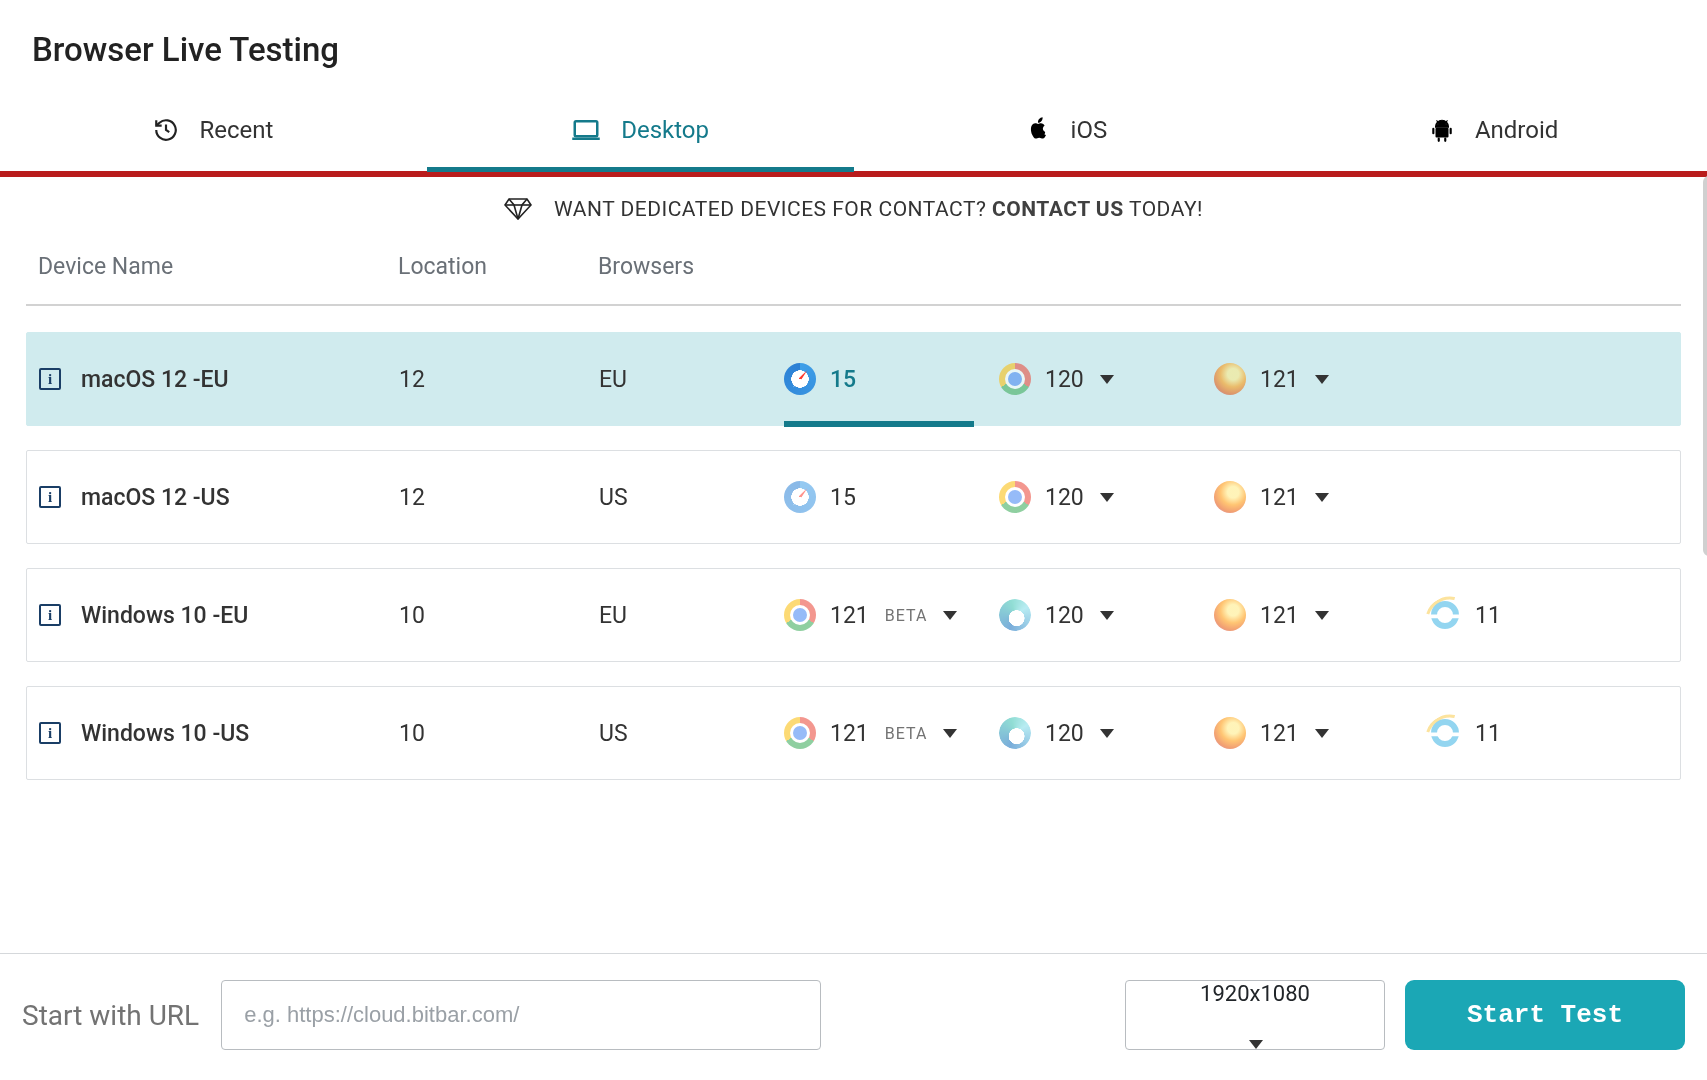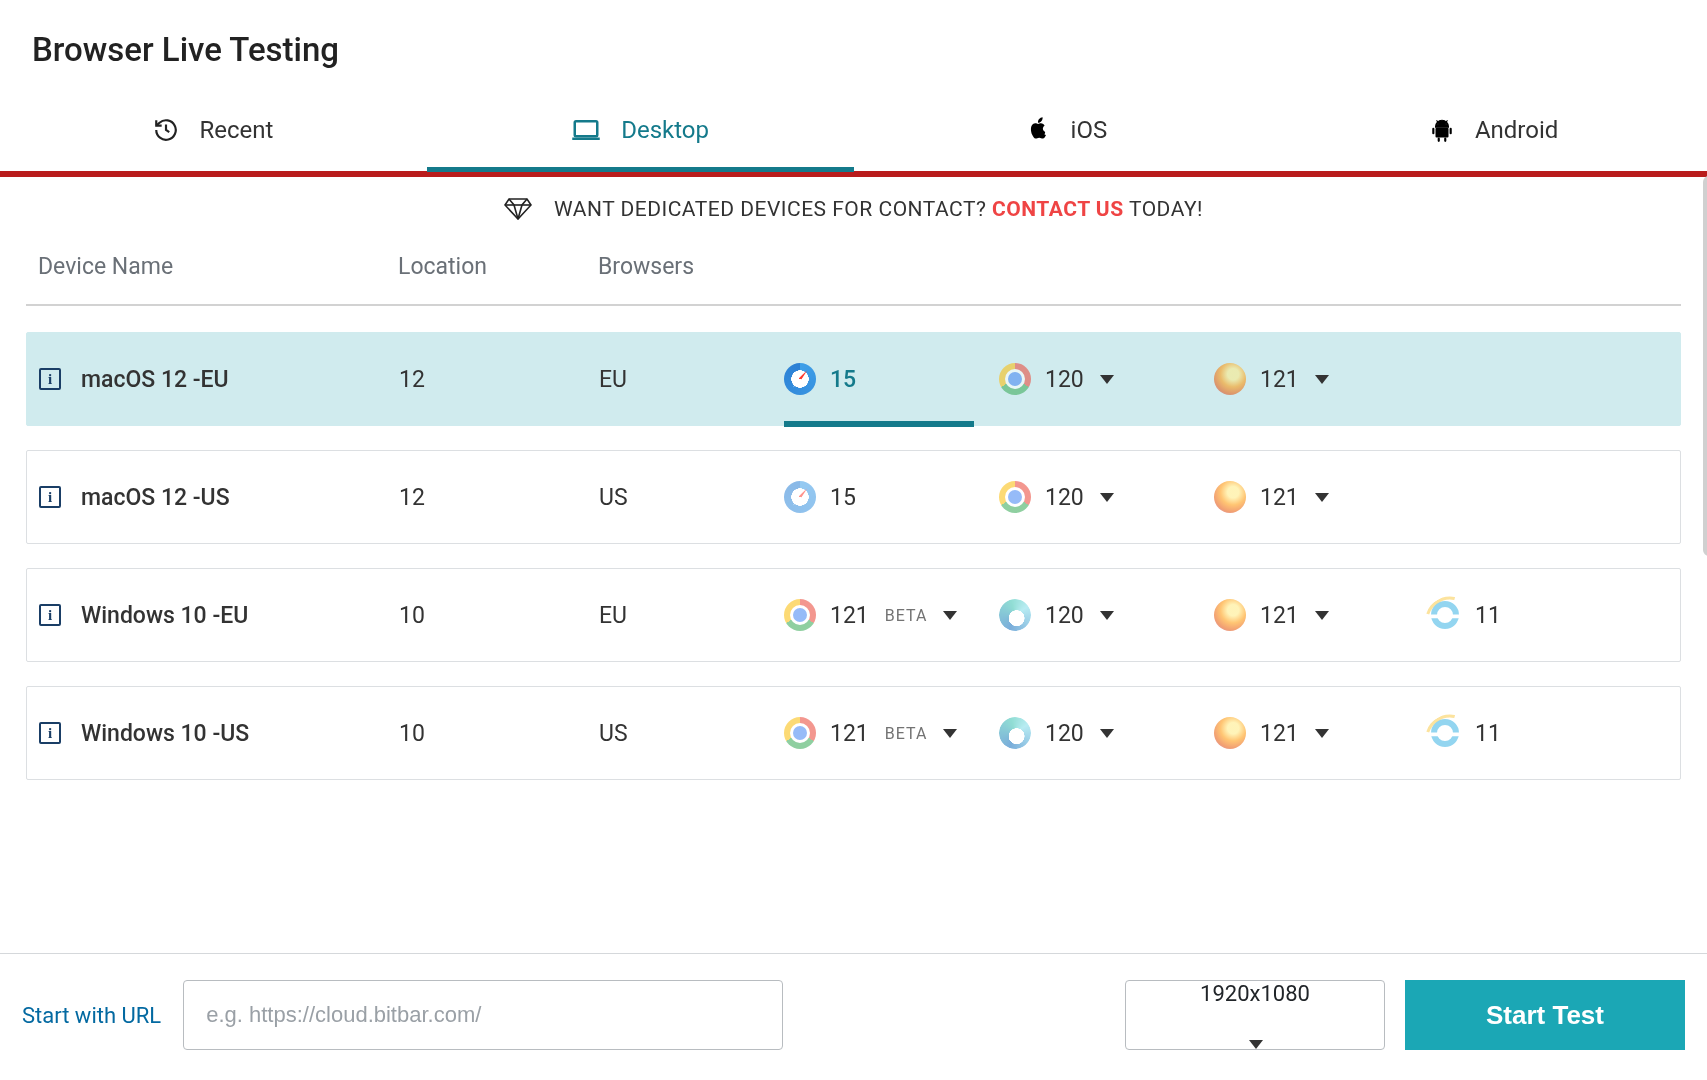--- a/index.html
+++ b/index.html
@@ -5,21 +5,21 @@
 * { box-sizing: border-box; margin: 0; padding: 0; }
 body { font-family: -apple-system, "Segoe UI", Roboto, "Helvetica Neue", Arial, sans-serif; background: #fff; color: #212529; width: 1707px; height: 1080px; overflow: hidden; position: relative; }
 .page { padding: 0; }
 .title { font-size: 33px; font-weight: 500; padding: 30px 32px 24px 32px; color: #222; }
 .tabs { display: flex; border-bottom: 6px solid #b91c1c; }
 .tab { flex: 1; display: flex; align-items: center; justify-content: center; gap: 20px; padding: 22px 0 26px 0; font-size: 24px; color: #333; cursor: pointer; position: relative; }
 .tab.active { color: #147a8b; }
 .tab.active::after { content: ""; position: absolute; left: 0; right: 0; bottom: -1px; height: 5px; background: #147a8b; }
 .tab-icon { display: inline-flex; align-items: center; justify-content: center; }
 .banner { text-align: center; padding: 20px 0 32px 0; font-size: 21px; letter-spacing: 0.5px; color: #333; display: flex; align-items: center; justify-content: center; gap: 22px; }
-.banner .contact { color: #ef4444; font-weight: 700; }
+.banner .contact { color: #404040; font-weight: 700; }
 .diamond-icon svg { display: block; }
 
 .table-wrap { padding: 0 26px; }
 .thead { display: grid; grid-template-columns: 360px 200px 185px 1fr; padding: 0 12px 24px 12px; border-bottom: 2px solid #d2d2d2; }
 .thead .col { font-size: 23px; color: #6a7077; font-weight: 400; }
 .thead .col.sys { line-height: 1.25; }
 
 .rows { margin-top: 26px; display: flex; flex-direction: column; gap: 24px; }
 .row { display: grid; grid-template-columns: 360px 200px 185px 1fr; align-items: center; padding: 24px 12px; border: 1px solid #dcdfe2; border-radius: 2px; font-size: 23px; color: #333; }
 .row.selected { background: #d0ebee; border-color: #d0ebee; }
@@ -42,25 +42,25 @@
 .safari-icon::after { content: ""; position: absolute; left: 50%; top: 50%; width: 3px; height: 22px; background: linear-gradient(to bottom, #ff3b30 0 50%, #fff 50% 100%); transform: translate(-50%, -50%) rotate(40deg); clip-path: polygon(50% 0, 100% 50%, 50% 100%, 0 50%); }
 .chrome-icon { background: conic-gradient(#ea4335 0 120deg, #34a853 120deg 240deg, #fbbc05 240deg 360deg); position: relative; }
 .chrome-icon::after { content: ""; position: absolute; left: 50%; top: 50%; width: 14px; height: 14px; background: #4285f4; border: 3px solid #fff; border-radius: 50%; transform: translate(-50%, -50%); }
 .firefox-icon { background: radial-gradient(circle at 60% 35%, #ffea7f 0 20%, #ff9500 45%, #e65100 70%, #a52d87 100%); }
 .edge-icon { background: conic-gradient(from 200deg, #0f6cbd, #37c2b1 40%, #7fdde9 60%, #0f6cbd); mask: radial-gradient(circle at 55% 60%, transparent 0 30%, #000 31%); -webkit-mask: radial-gradient(circle at 55% 60%, transparent 0 30%, #000 31%); }
 .ie-icon { background: transparent; position: relative; }
 .ie-icon::before { content: ""; position: absolute; inset: 2px; border: 6px solid #3cb4e5; border-radius: 50%; clip-path: polygon(0 0, 100% 0, 100% 48%, 0 48%, 0 62%, 100% 62%, 100% 100%, 0 100%); }
 .ie-icon::after { content: ""; position: absolute; left: -4px; top: -2px; width: 40px; height: 36px; border: 3px solid #f7b500; border-radius: 50%; border-color: #f7b500 transparent transparent transparent; transform: rotate(-30deg); opacity: 0.7; }
 
 .footer { position: absolute; left: 0; right: 0; bottom: 0; border-top: 1px solid #d5d8db; padding: 26px 22px 30px 22px; display: flex; align-items: center; gap: 22px; background: #fff; }
-.footer-label { font-size: 22px; color: #0369a1; }
+.footer-label { font-size: 28px; color: #737373; }
 .url-input { width: 600px; height: 70px; border: 1px solid #b8bcc0; border-radius: 4px; font-size: 22px; padding: 0 22px; color: #333; }
 .url-input::placeholder { color: #9aa0a6; }
 .res-select { margin-left: auto; width: 260px; height: 70px; border: 1px solid #b8bcc0; border-radius: 4px; display: flex; align-items: center; justify-content: space-between; padding: 0 24px; font-size: 22px; cursor: pointer; margin-right: 300px; flex-direction: column; }
-.start-btn { position: absolute; right: 22px; top: 26px; min-width: 280px; height: 70px; background: #1ba7b5; color: #fff; font-size: 26px; font-weight: 600; border: none; border-radius: 0; cursor: pointer; }
+.start-btn { position: absolute; right: 22px; top: 26px; min-width: 280px; height: 70px; background: #1ba7b5; color: #fff; font-size: 26px; font-weight: 600; border: none; border-radius: 9px; cursor: pointer; font-family: Liberation Mono, monospace; }
 
 .scrollbar { position: absolute; right: -8px; top: 176px; width: 12px; height: 680px; }
 .scrollbar .thumb { position: absolute; top: 0; width: 12px; height: 380px; background: #d0d0d0; border-radius: 6px; }
 </style>
 </head>
 <body>
 
 <div class="page">
   <h1 class="title">Browser Live Testing</h1>
 

